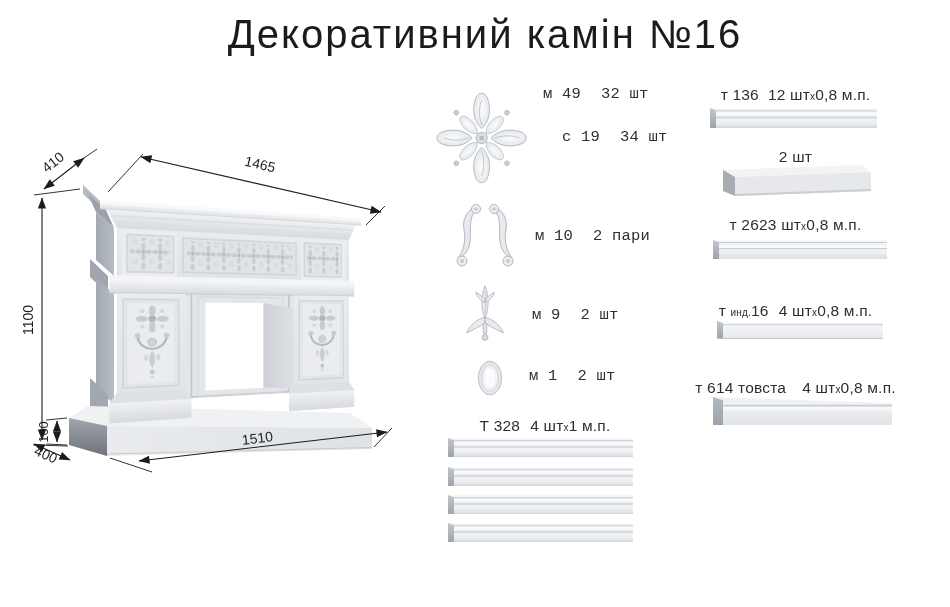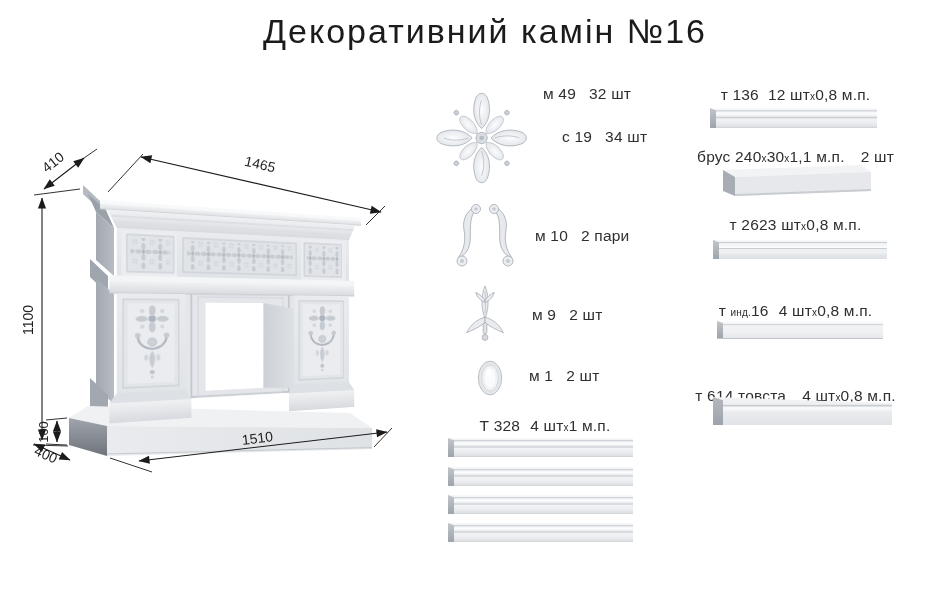--- a/index.html
+++ b/index.html
@@ -3,23 +3,23 @@
 <meta charset="utf-8">
 <style>
   html,body{margin:0;padding:0;}
   body{
     width:950px;height:607px;position:relative;background:#ffffff;overflow:hidden;
     font-family:"Liberation Sans", sans-serif;color:#2f2f31;
   }
   .abs{position:absolute;}
   .title{
     left:0;right:0;top:12px;text-align:center;
-    font-size:34px;letter-spacing:2px;color:#1b1b1d;white-space:nowrap;padding-left:20px;
+    font-size:40px;letter-spacing:2px;color:#1b1b1d;white-space:nowrap;padding-left:20px;
   }
-  .lbl{position:absolute;display:flex;gap:13px;font-size:15.5px;white-space:nowrap;color:#2f2f31;letter-spacing:.2px;}
+  .lbl{position:absolute;display:flex;gap:20px;font-size:15.5px;white-space:nowrap;color:#2f2f31;letter-spacing:.2px;font-family:Liberation Mono, monospace;}
   .lbl-c{position:absolute;display:flex;gap:10px;justify-content:center;font-size:15.5px;white-space:nowrap;color:#2f2f31;letter-spacing:.2px;}
   .xs{font-size:10px;}
   
   .strip{position:absolute;}
   .strip::before{content:"";position:absolute;left:0;top:0;bottom:0;width:6px;
     background:linear-gradient(180deg,#c2c6cb,#9ea4ab);
     clip-path:polygon(0 0,100% 12%,100% 100%,0 100%);}
   .sc{background:linear-gradient(180deg,
     #f9fafb 0%,#f1f3f5 10%,#c7cbd0 14%,#f5f6f8 20%,#fbfcfd 30%,#e9ebee 42%,
     #c9cdd2 47%,#f2f3f5 55%,#ebedf0 75%,#dfe2e5 92%,#cdd1d5 100%);}
@@ -322,21 +322,20 @@
 <div class="strip sc" style="left:448px;top:495px;width:185px;height:19px;"></div>
 <div class="strip sc" style="left:448px;top:523px;width:185px;height:19px;"></div>
 
 <div class="lbl-c" style="left:683px;top:86px;width:225px;gap:9px;">
   <span>т 136</span>
   <span>12 шт<span class="xs">х</span>0,8 м.п.</span>
 </div>
 <div class="strip sc" style="left:710px;top:108px;width:167px;height:20px;"></div>
 
 <div class="lbl-c" style="left:683px;top:148px;width:225px;gap:16px;">
-  <span>брус 240<span class="xs">х</span>30<span class="xs">х</span>1,1 м.п.</span>
   <span>2 шт</span>
 </div>
 <svg class="abs" style="left:715px;top:164px;" width="158" height="34" viewBox="0 0 158 34" xmlns="http://www.w3.org/2000/svg">
   <polygon points="8,6 146,1 156,8 20,13" fill="#f1f3f5"></polygon>
   <polygon points="20,13 156,8 156,27 20,32" fill="#e6e8eb"></polygon>
   <polygon points="20,30 156,25 156,27 20,32" fill="#c9cdd2"></polygon>
   <polygon points="8,6 20,13 20,32 8,27" fill="#a8adb4"></polygon>
 </svg>
 
 <div class="lbl-c" style="left:683px;top:216px;width:225px;gap:0;">
@@ -344,17 +343,17 @@
   <span>3 шт<span class="xs">х</span>0,8 м.п.</span>
 </div>
 <div class="strip ss" style="left:713px;top:240px;width:174px;height:19px;"></div>
 
 <div class="lbl-c" style="left:683px;top:302px;width:225px;">
   <span>т <span class="xs">инд.</span>16</span>
   <span>4 шт<span class="xs">х</span>0,8 м.п.</span>
 </div>
 <div class="strip sf" style="left:717px;top:321px;width:166px;height:17px;"></div>
 
-<div class="lbl-c" style="left:683px;top:379px;width:225px;gap:16px;margin-top:8px;">
+<div class="lbl-c" style="left:683px;top:379px;width:225px;gap:16px;">
   <span>т 614 товста</span>
   <span>4 шт<span class="xs">х</span>0,8 м.п.</span>
 </div>
 <div class="strip st" style="left:713px;top:397px;width:179px;height:28px;"></div>
 
 </body></html>

